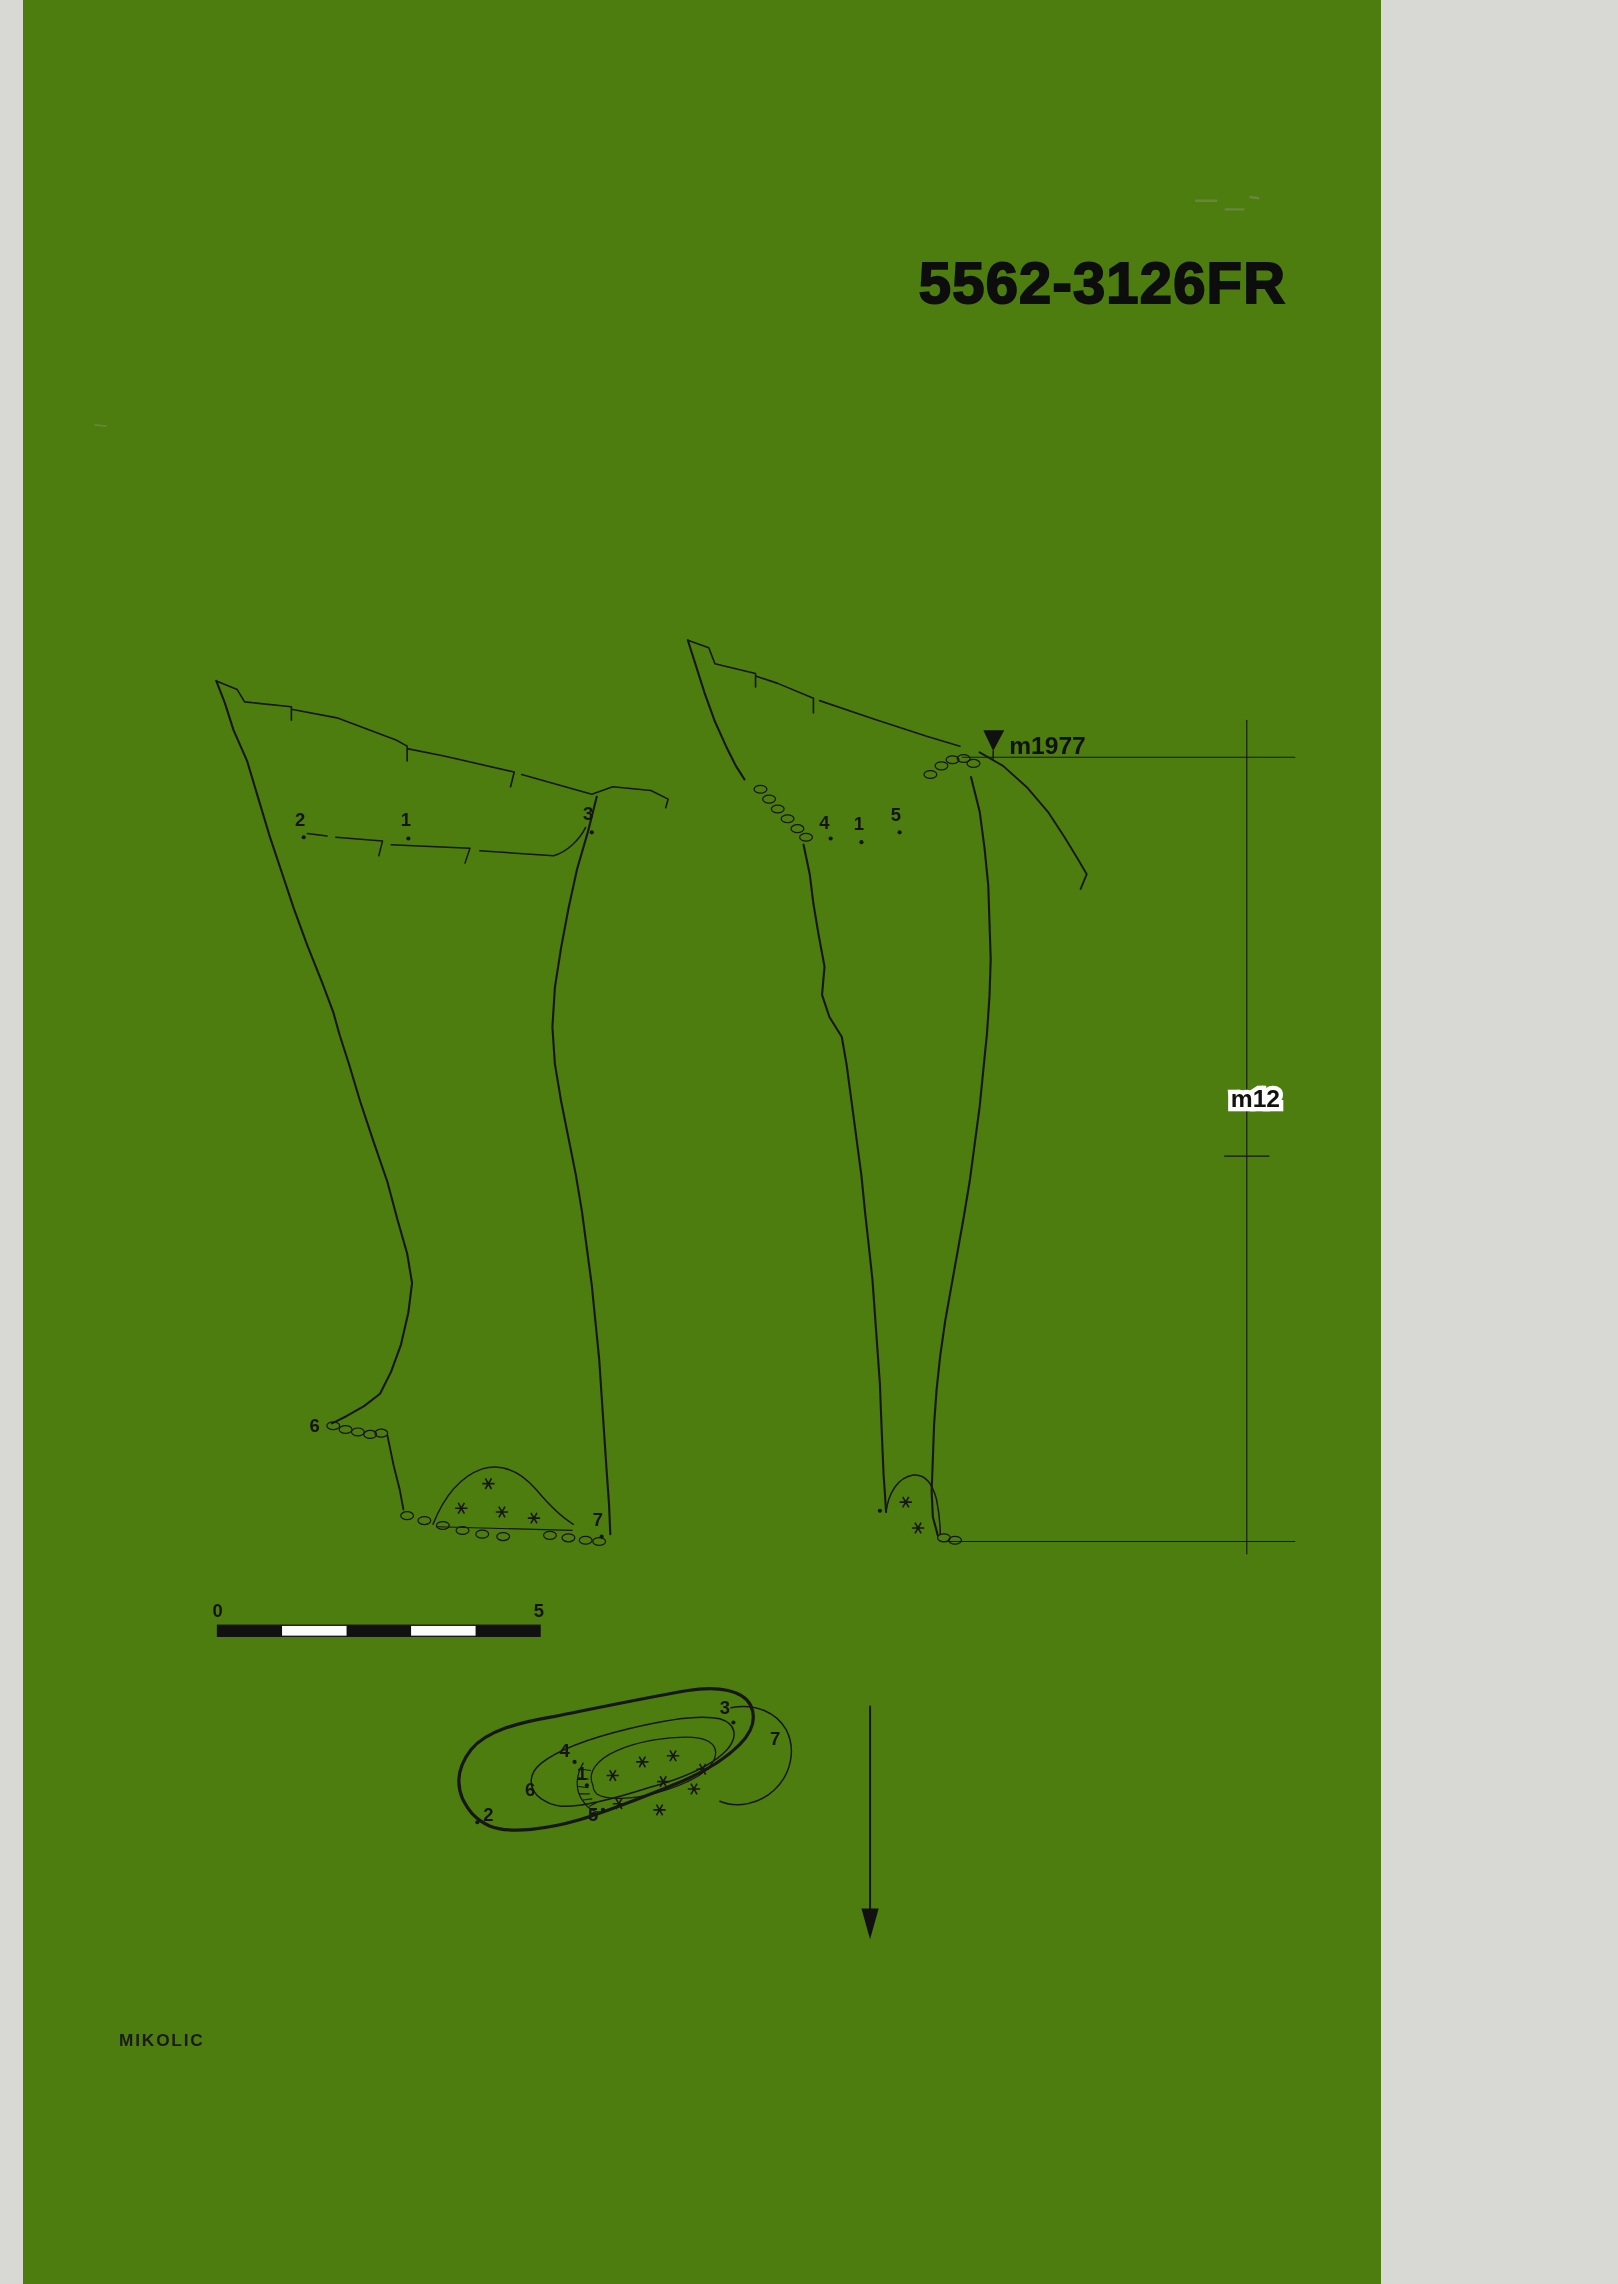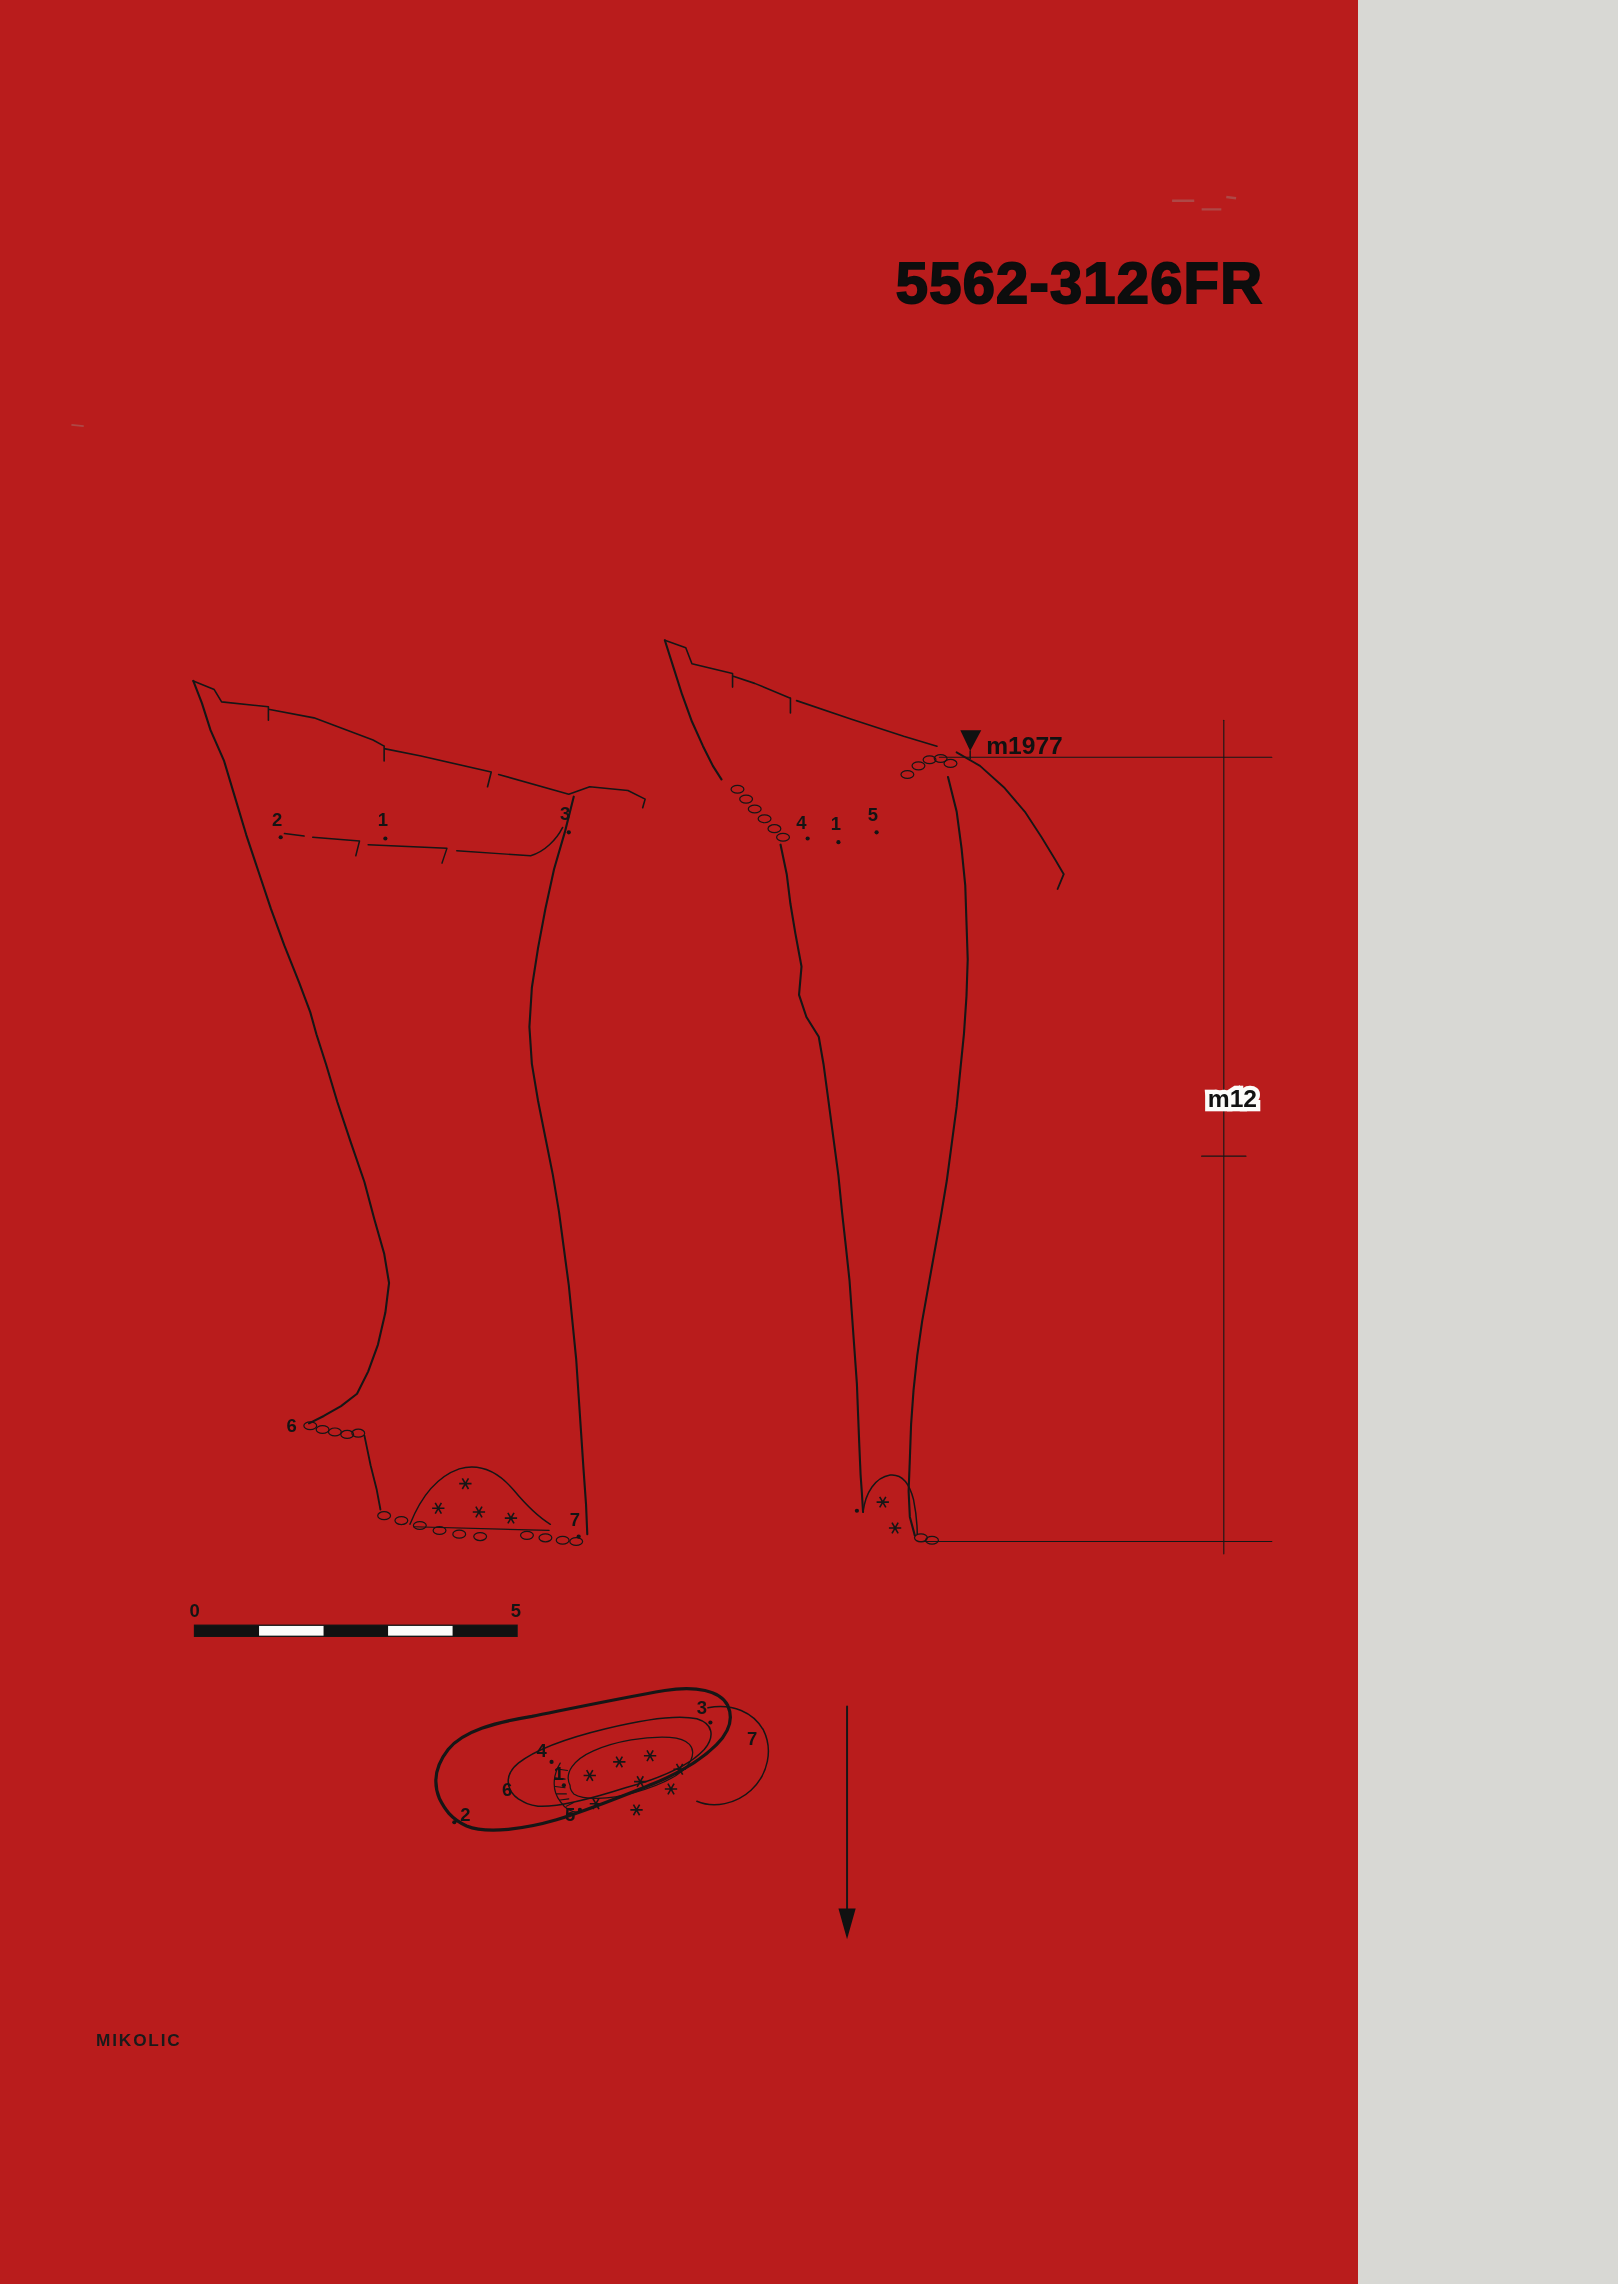--- a/index.html
+++ b/index.html
@@ -1,16 +1,16 @@
 <!DOCTYPE html>
 <html style="font-size:10.5px"><head>
 <meta charset="utf-8">
 <style>
   html,body{margin:0;padding:0;background:#d8d8d4;}
-  .page{width:1358px;height:2284px;background:#b91c1c;position:relative;overflow:hidden;}
+  .page{width:1358px;height:2284px;background:#4d7c0f;position:relative;overflow:hidden;margin-left:23px;}
   svg{display:block;width:100%;height:100%;}
   .ink{stroke:#161616;fill:none;stroke-linecap:round;stroke-linejoin:round;}
   .lbl{font:700 15px "Liberation Sans",sans-serif;fill:#141414;}
   .big{font:700 20px "Liberation Sans",sans-serif;fill:#111;}
   .title-text{font:700 47px "Liberation Sans",sans-serif;fill:#0d0d0d;paint-order:stroke;stroke:#0d0d0d;stroke-width:1.6px;letter-spacing:1px;}
   .credit-text{font:700 14px "Liberation Sans",sans-serif;fill:#1a1a1a;letter-spacing:1.5px;}
   .halo{paint-order:stroke;stroke:#fcfcfa;stroke-width:7px;}
   .artifact{stroke:#9a9a96;opacity:.35;}
 </style>
 </head>

